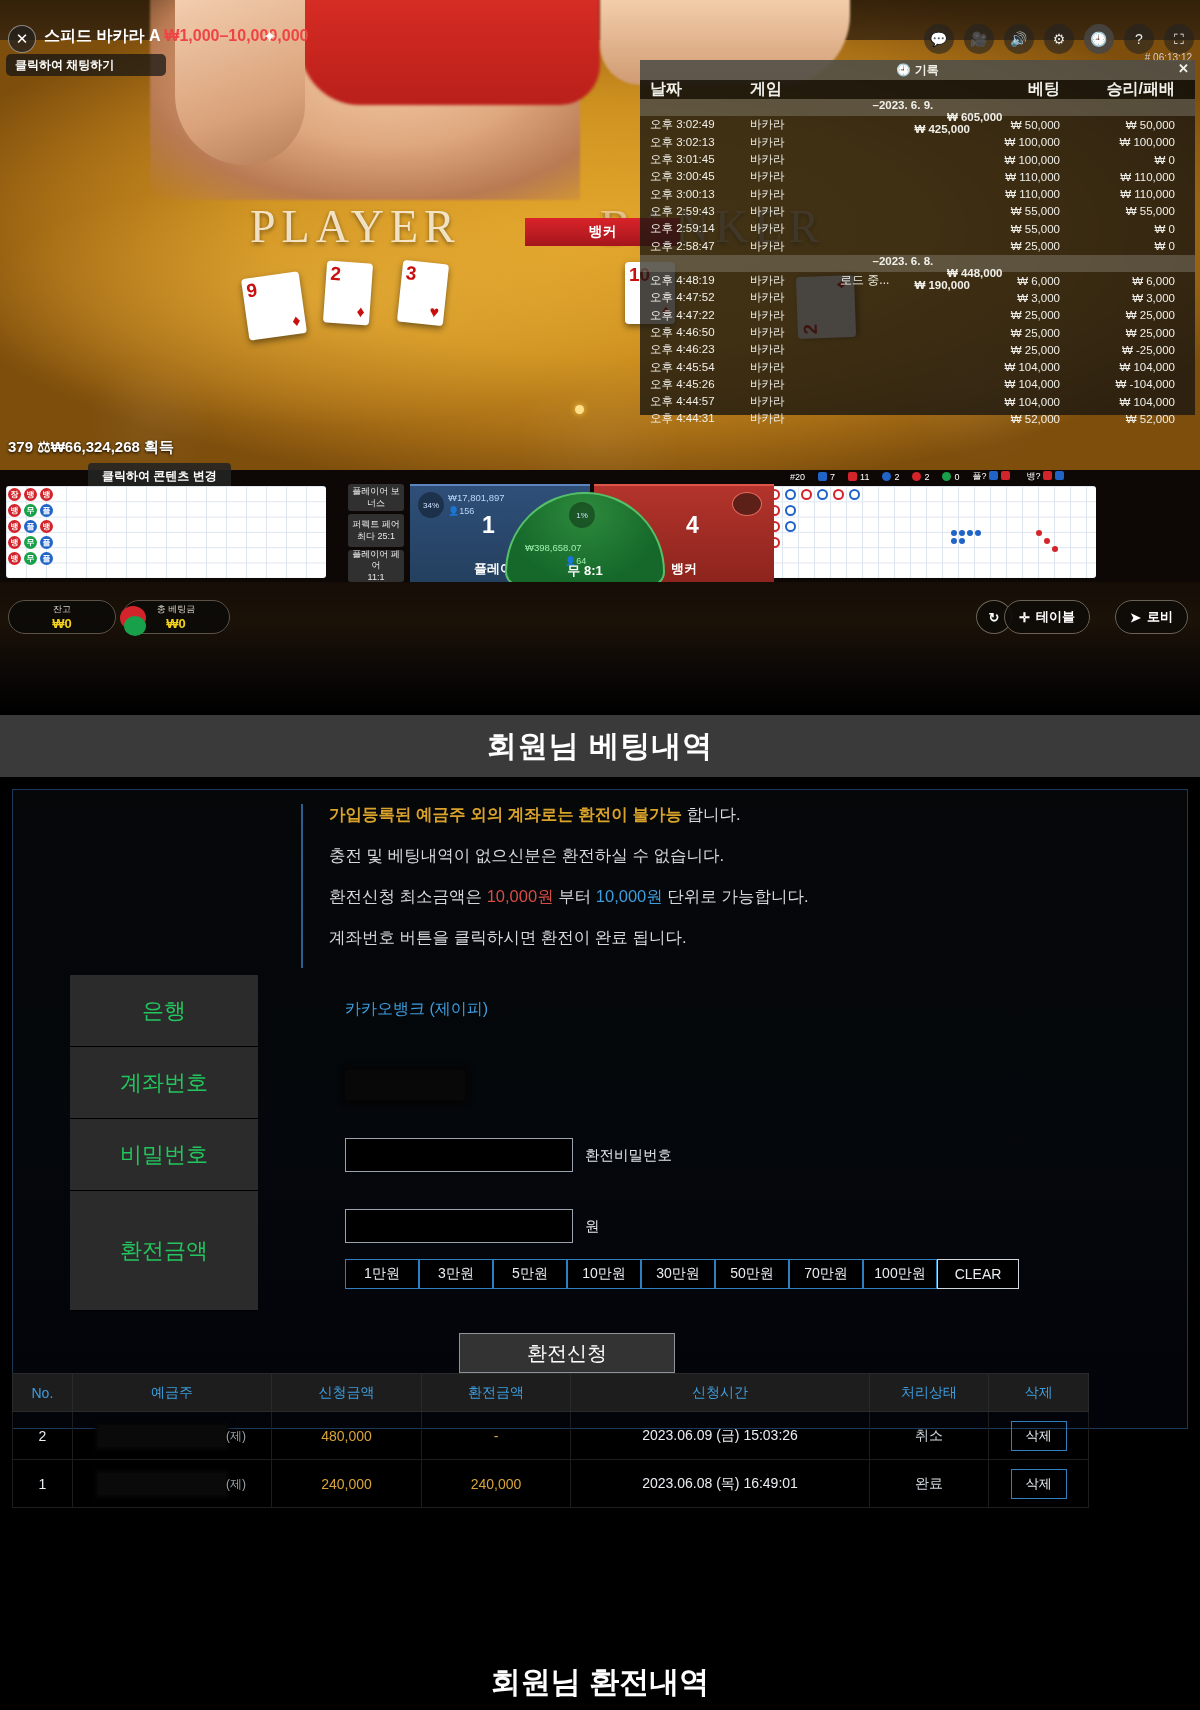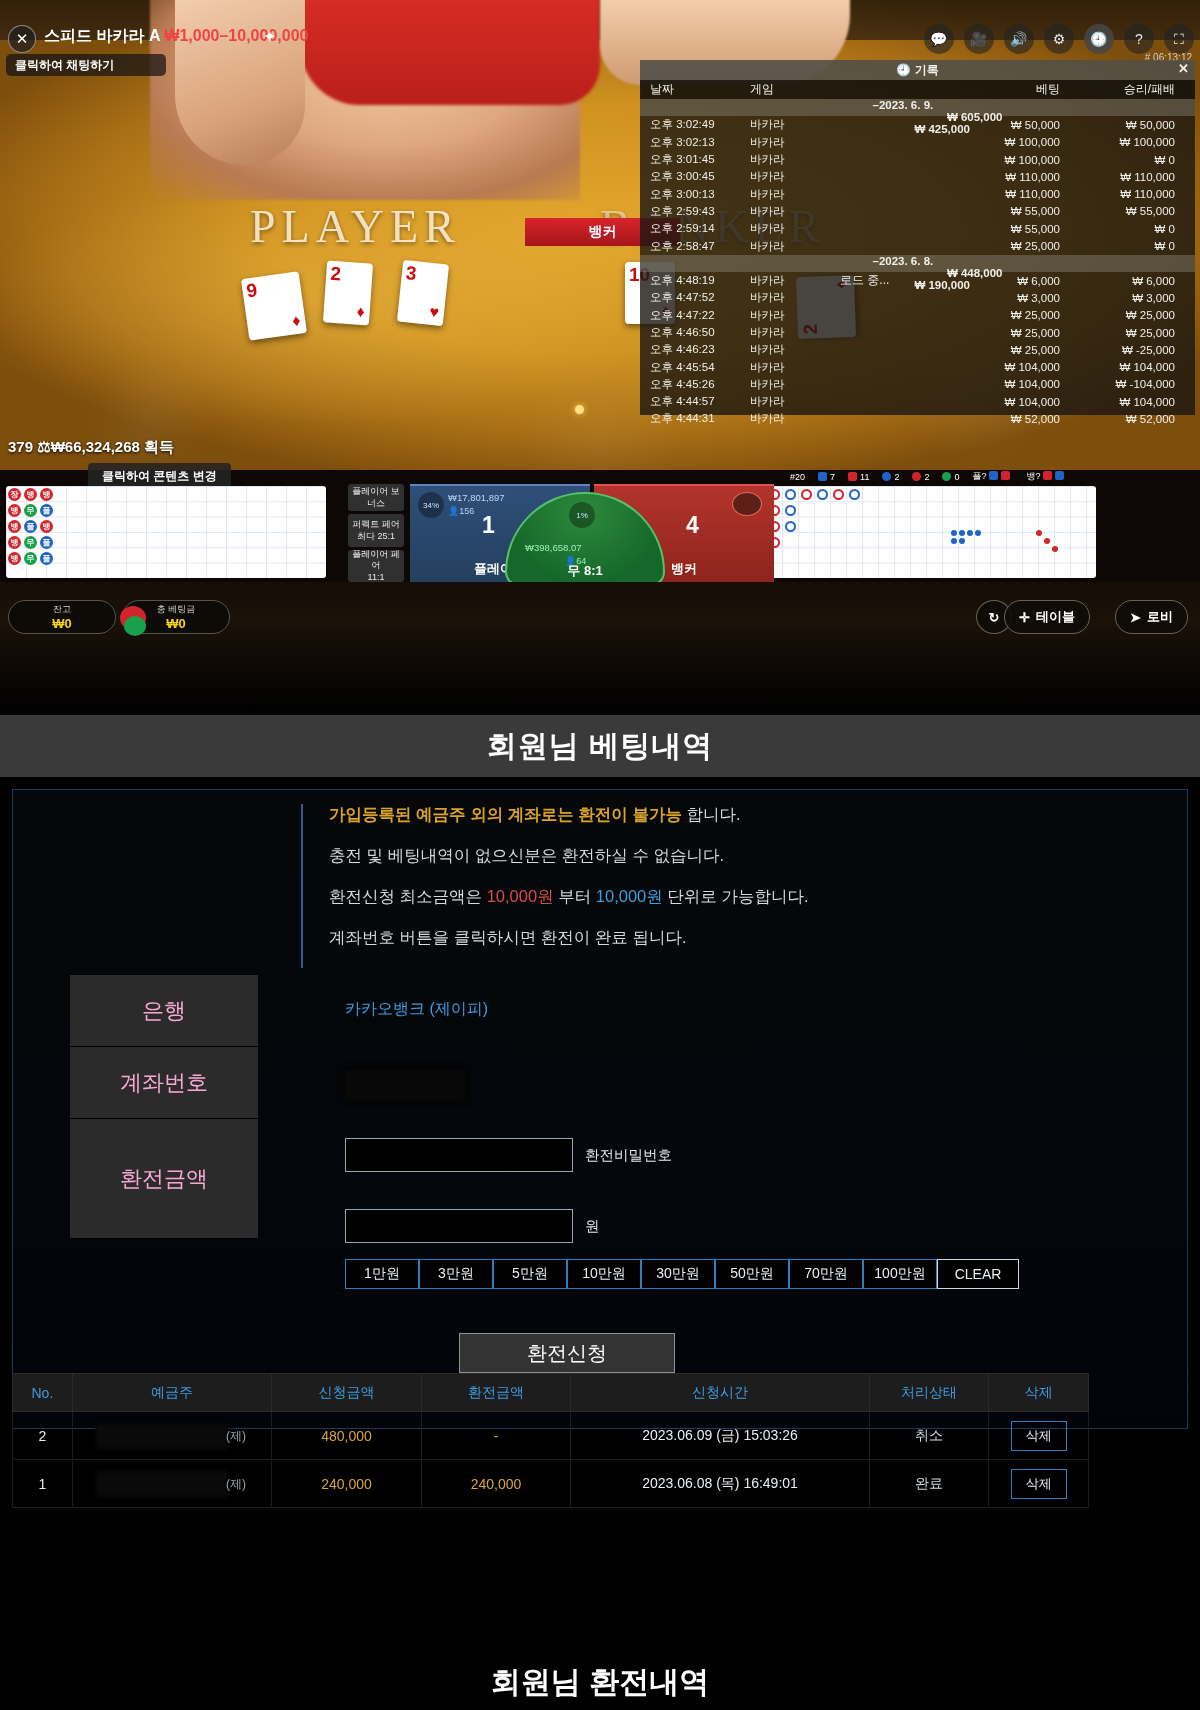--- a/index.html
+++ b/index.html
@@ -66,21 +66,21 @@
         display:flex; align-items:center; justify-content:center; font-size:14px; }
   .tic.active{ background:rgba(70,70,70,.85); color:#fff; }
   .clock{ position:absolute; right:8px; top:52px; color:#cfcfcf; font-size:10px; }
 
   
   .hist{ position:absolute; left:640px; top:60px; width:555px; height:355px;
          background:rgba(26,22,16,.80); color:#f0efe9; font-size:11.5px; }
   .hist-hd{ height:20px; background:rgba(120,118,108,.55); display:flex; align-items:center;
             justify-content:center; font-size:12px; font-weight:bold; position:relative; }
   .hist-close{ position:absolute; right:6px; top:1px; font-size:13px; }
-  .hcols{ display:flex; height:19px; align-items:center; font-weight:normal; font-size:12px;
+  .hcols{ display:flex; height:19px; align-items:center; font-weight:bold; font-size:16px;
           background:rgba(15,12,8,.55); }
   .hrow{ display:flex; height:17.3px; align-items:center; }
   .hrow.day{ background:rgba(150,147,135,.38); font-weight:bold;flex-direction:column; }
   .c1{ width:110px; padding-left:10px; }
   .c2{ width:140px; }
   .c3{ width:170px; text-align:right; }
   .c4{ width:125px; text-align:right; padding-right:10px; }
   .loading{ position:absolute; left:200px; top:212px; font-size:12px; color:#efece6; }
 
   
@@ -144,21 +144,21 @@
   .pagehd{ height:62px; background:#3a3a3a; display:flex; align-items:center; justify-content:center;
      color:#fff; font-size:30px; font-weight:bold; letter-spacing:1px;}
   .panel{ margin:12px; border:1px solid #1b3a57; height:640px; position:relative;
      background:linear-gradient(180deg,#050709 0%, #04070b 50%, #02040a 100%); }
   .notes{ position:absolute; left:288px; top:14px; border-left:2px solid #2a5f90; padding-left:26px; }
   .note{ font-size:16.5px; color:#d6d9dd; margin-bottom:19px; }
   .note b{ color:#d9a22b; }
   .note .red{ color:#d94b45; } .note .blue{ color:#3e9ddd; }
   .formrow{ position:absolute; left:57px; top:185px; width:1080px; }
   .lblcell{ width:188px; height:72px; background:#2b2b2b; border-bottom:1px solid #000;
-     display:flex; align-items:center; justify-content:center; color:#f9a8d4; font-size:22px; }
+     display:flex; align-items:center; justify-content:center; color:#22c55e; font-size:22px; }
   .lblcell.tall{ height:120px; }
   .fld{ position:absolute; left:275px; }
   .bankname{ color:#3e9ddd; font-size:16px; }
   .redact{ width:120px; height:30px; background:#080808; border-radius:2px;
      box-shadow:0 0 5px 4px #050505; }
   .tinput{ width:228px; height:34px; background:#000; border:1px solid #9aa3ad; }
   .sidelabel{ color:#e3e6ea; font-size:14.5px; margin-left:12px; }
   .chipbtn{ height:30px; min-width:74px; border:1px solid #2f7fbf; background:#000; color:#e9eef3;
      font-size:14px; display:flex; align-items:center; justify-content:center; }
   .chipbtn.clear{ border-color:#cfd6dd; min-width:82px; }
@@ -502,20 +502,21 @@
         <div class="note">충전 및 베팅내역이 없으신분은 환전하실 수 없습니다.</div>
         <div class="note">
           <span>환전신청 최소금액은 </span><span class="red">10,000원</span><span> 부터 </span><span class="blue">10,000원</span><span> 단위로 가능합니다.</span>
         </div>
         <div class="note">계좌번호 버튼을 클릭하시면 환전이 완료 됩니다.</div>
       </div>
 
       <div class="formrow">
         <div class="lblcell">은행</div>
         <div class="lblcell">계좌번호</div>
+        <div class="lblcell">비밀번호</div>
         <div class="lblcell tall">환전금액</div>
 
         <div class="fld" style="top:24px;">
           <span class="bankname">카카오뱅크 (제이피)</span>
         </div>
         <div class="fld" style="top:95px;">
           <div class="redact"></div>
         </div>
         <div class="fld" style="top:163px;display:flex;align-items:center;">
           <input class="tinput" type="password" value="" style="">

